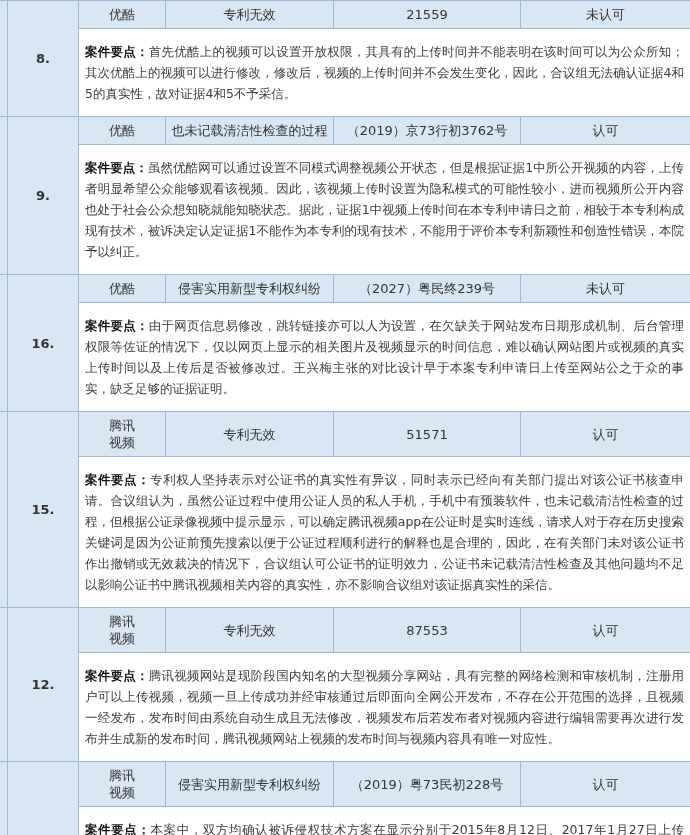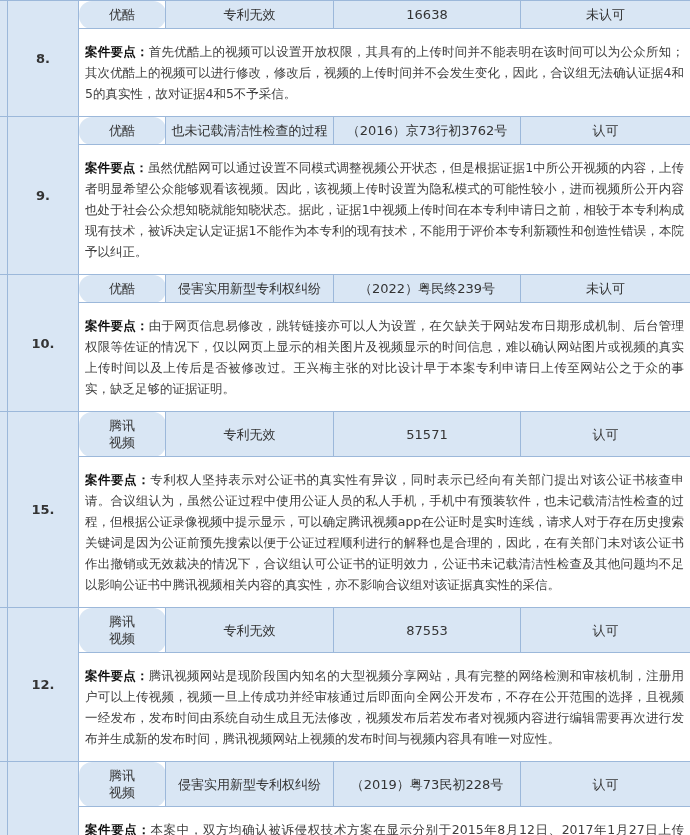--- a/index.html
+++ b/index.html
@@ -47,21 +47,20 @@
     background:var(--cell-blue);
     text-align:center;
     vertical-align:middle;
     font-size:13px;
     color:#333333;
     padding:5px 3px;
     line-height:17px;
   }
   td.hdr.platform{
     white-space:pre-line;
-    border-radius:13px;
   }
   td.text-cell{
     background:#ffffff;
     font-size:12.5px;
     line-height:21px;
     color:var(--text-dark);
     padding:12px 6px;
     text-align:justify;
     vertical-align:top;
   }
@@ -83,45 +82,45 @@
       <col style="width:187px">
       <col style="width:170px">
     </colgroup>
     <tbody>
 
       <tr>
         <td class="strip" rowspan="2"></td>
         <td class="num" rowspan="2">8.</td>
         <td class="hdr platform">优酷</td>
         <td class="hdr">专利无效</td>
-        <td class="hdr">16638</td>
+        <td class="hdr">21559</td>
         <td class="hdr">未认可</td>
       </tr>
       <tr>
         <td class="text-cell" colspan="4"><span class="kp-label">案件要点：</span><span>首先优酷上的视频可以设置开放权限，其具有的上传时间并不能表明在该时间可以为公众所知；其次优酷上的视频可以进行修改，修改后，视频的上传时间并不会发生变化，因此，合议组无法确认证据4和5的真实性，故对证据4和5不予采信。</span></td>
       </tr>
 
       <tr>
         <td class="strip" rowspan="2"></td>
         <td class="num" rowspan="2">9.</td>
         <td class="hdr platform">优酷</td>
         <td class="hdr">也未记载清洁性检查的过程</td>
-        <td class="hdr">（2016）京73行初3762号</td>
+        <td class="hdr">（2019）京73行初3762号</td>
         <td class="hdr">认可</td>
       </tr>
       <tr>
         <td class="text-cell" colspan="4"><span class="kp-label">案件要点：</span><span>虽然优酷网可以通过设置不同模式调整视频公开状态，但是根据证据1中所公开视频的内容，上传者明显希望公众能够观看该视频。因此，该视频上传时设置为隐私模式的可能性较小，进而视频所公开内容也处于社会公众想知晓就能知晓状态。据此，证据1中视频上传时间在本专利申请日之前，相较于本专利构成现有技术，被诉决定认定证据1不能作为本专利的现有技术，不能用于评价本专利新颖性和创造性错误，本院予以纠正。</span></td>
       </tr>
 
       <tr>
         <td class="strip" rowspan="2"></td>
-        <td class="num" rowspan="2">10.</td>
+        <td class="num" rowspan="2">16.</td>
         <td class="hdr platform">优酷</td>
         <td class="hdr">侵害实用新型专利权纠纷</td>
-        <td class="hdr">（2022）粤民终239号</td>
+        <td class="hdr">（2027）粤民终239号</td>
         <td class="hdr">未认可</td>
       </tr>
       <tr>
         <td class="text-cell" colspan="4"><span class="kp-label">案件要点：</span><span>由于网页信息易修改，跳转链接亦可以人为设置，在欠缺关于网站发布日期形成机制、后台管理权限等佐证的情况下，仅以网页上显示的相关图片及视频显示的时间信息，难以确认网站图片或视频的真实上传时间以及上传后是否被修改过。王兴梅主张的对比设计早于本案专利申请日上传至网站公之于众的事实，缺乏足够的证据证明。</span></td>
       </tr>
 
       <tr>
         <td class="strip" rowspan="2"></td>
         <td class="num" rowspan="2">15.</td>
         <td class="hdr platform">腾讯

